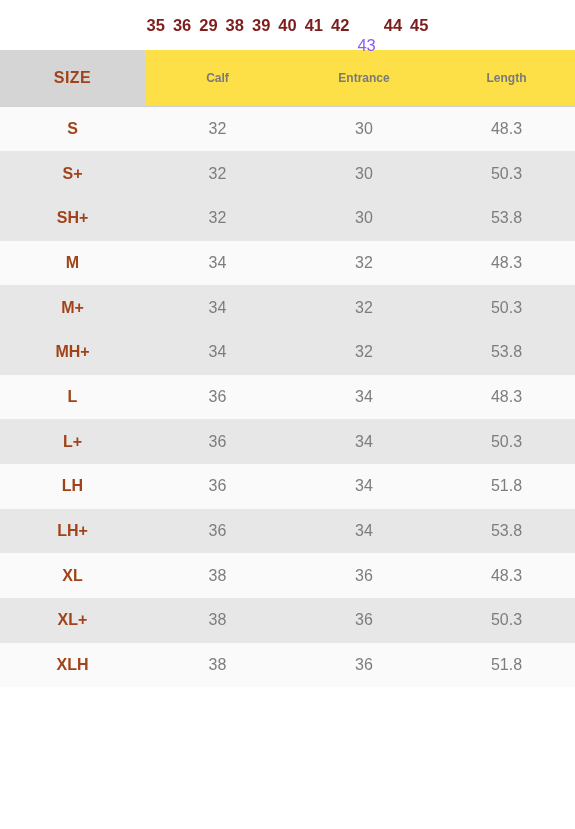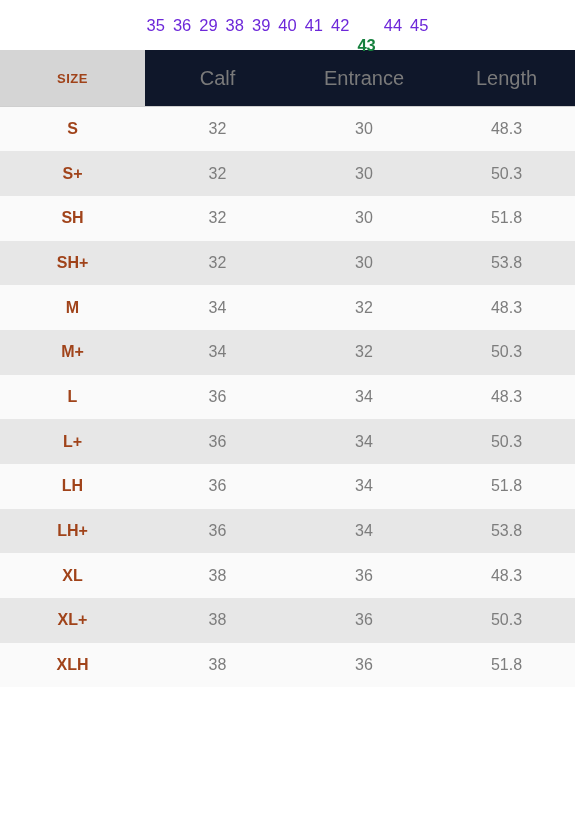--- a/index.html
+++ b/index.html
@@ -26,58 +26,58 @@
     background: #ffffff;
     display: flex;
     align-items: center;
     justify-content: center;
     gap: 8px;
     padding: 0 10px;
     box-sizing: border-box;
   }
   .size-chip {
     font-size: 16.5px;
-    color: #6d28d9;
+    color: #7f1d1d;
     letter-spacing: 0px;
     line-height: 1;
+    font-weight: bold;
+  }
+  .size-chip.active {
+    color: #8b5cf6;
     font-weight: normal;
-  }
-  .size-chip.active {
-    color: #15803d;
-    font-weight: bold;
     margin-top: 40px;
   }
 
   
   .chart-table {
     width: 575px;
     border-collapse: collapse;
     table-layout: fixed;
   }
   .chart-table col.c-size    { width: 145px; }
   .chart-table col.c-calf    { width: 145px; }
   .chart-table col.c-entr    { width: 148px; }
   .chart-table col.c-len     { width: 137px; }
 
   thead tr.head-row th {
     height: 56px;
     padding: 0;
-    background: #0f172a;
+    background: #fde047;
     border-bottom: 1px solid #cfcfcf;
-    font-weight: normal;
-    font-size: 20px;
+    font-weight: bold;
+    font-size: 12px;
     color: #7a7a7a;
     text-align: center;
     vertical-align: middle;
   }
   thead tr.head-row th.size-head {
     background: #d5d5d5;
     color: #a0431a;
     font-weight: bold;
-    font-size: 13px;
+    font-size: 16px;
     letter-spacing: 0.5px;
   }
 
   tbody tr {
     height: 44.7px;
   }
   tbody tr.odd  { background: #fafafa; }
   tbody tr.even { background: #e7e7e7; }
 
   tbody td {
@@ -134,44 +134,44 @@
           <td>32</td>
           <td>30</td>
           <td>48.3</td>
         </tr>
         <tr class="even">
           <td class="size-cell">S+</td>
           <td>32</td>
           <td>30</td>
           <td>50.3</td>
         </tr>
-        <tr class="odd">
-          <td class="size-cell">SH</td>
-          <td>32</td>
-          <td>30</td>
-          <td>51.8</td>
-        </tr>
         <tr class="even">
           <td class="size-cell">SH+</td>
           <td>32</td>
           <td>30</td>
           <td>53.8</td>
         </tr>
         <tr class="odd">
           <td class="size-cell">M</td>
           <td>34</td>
           <td>32</td>
           <td>48.3</td>
         </tr>
         <tr class="even">
           <td class="size-cell">M+</td>
           <td>34</td>
           <td>32</td>
           <td>50.3</td>
         </tr>
+        <tr class="even">
+          <td class="size-cell">MH+</td>
+          <td>34</td>
+          <td>32</td>
+          <td>53.8</td>
+        </tr>
         <tr class="odd">
           <td class="size-cell">L</td>
           <td>36</td>
           <td>34</td>
           <td>48.3</td>
         </tr>
         <tr class="even">
           <td class="size-cell">L+</td>
           <td>36</td>
           <td>34</td>

